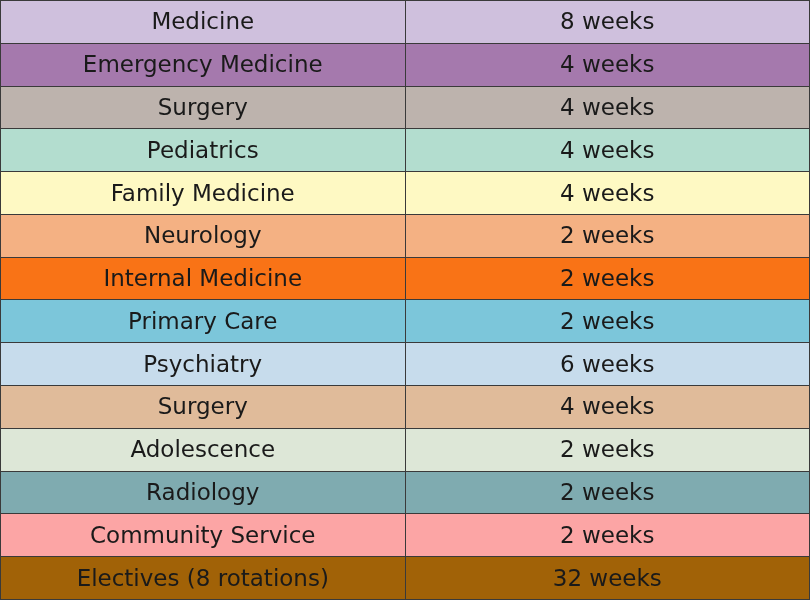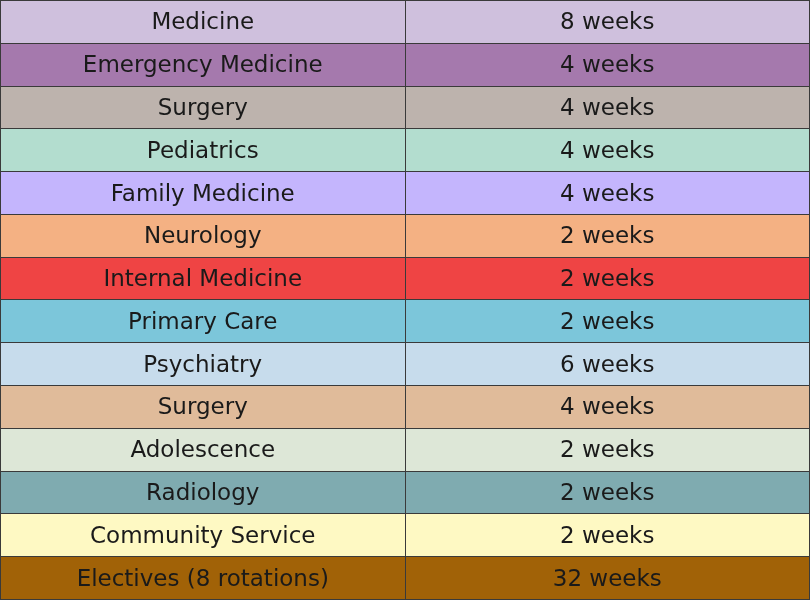--- a/index.html
+++ b/index.html
@@ -54,29 +54,29 @@
         <td class="col-duration">4 weeks</td>
       </tr>
       <tr style="background: rgb(189, 179, 173);">
         <td class="col-name">Surgery</td>
         <td class="col-duration">4 weeks</td>
       </tr>
       <tr style="background: rgb(179, 221, 207);">
         <td class="col-name">Pediatrics</td>
         <td class="col-duration">4 weeks</td>
       </tr>
-      <tr style="background: #c4b5fd;">
+      <tr style="background: #fef9c3;">
         <td class="col-name">Family Medicine</td>
         <td class="col-duration">4 weeks</td>
       </tr>
       <tr style="background: rgb(244, 177, 131);">
         <td class="col-name">Neurology</td>
         <td class="col-duration">2 weeks</td>
       </tr>
-      <tr style="background: #ef4444;">
+      <tr style="background: #f97316;">
         <td class="col-name">Internal Medicine</td>
         <td class="col-duration">2 weeks</td>
       </tr>
       <tr style="background: rgb(124, 198, 218); margin-top: 36px;">
         <td class="col-name">Primary Care</td>
         <td class="col-duration">2 weeks</td>
       </tr>
       <tr style="background: rgb(199, 220, 236); border-radius: 11px;">
         <td class="col-name">Psychiatry</td>
         <td class="col-duration">6 weeks</td>
@@ -86,21 +86,21 @@
         <td class="col-duration">4 weeks</td>
       </tr>
       <tr style="background: rgb(221, 231, 215);">
         <td class="col-name">Adolescence</td>
         <td class="col-duration">2 weeks</td>
       </tr>
       <tr style="background: rgb(127, 171, 176); border-radius: 17px;">
         <td class="col-name">Radiology</td>
         <td class="col-duration">2 weeks</td>
       </tr>
-      <tr style="background: #fef9c3;">
+      <tr style="background: #fca5a5;">
         <td class="col-name">Community Service</td>
         <td class="col-duration">2 weeks</td>
       </tr>
       <tr style="background: #a16207; border-radius: 18px;">
         <td class="col-name">Electives (8 rotations)</td>
         <td class="col-duration">32 weeks</td>
       </tr>
     </tbody>
 </table>
 

